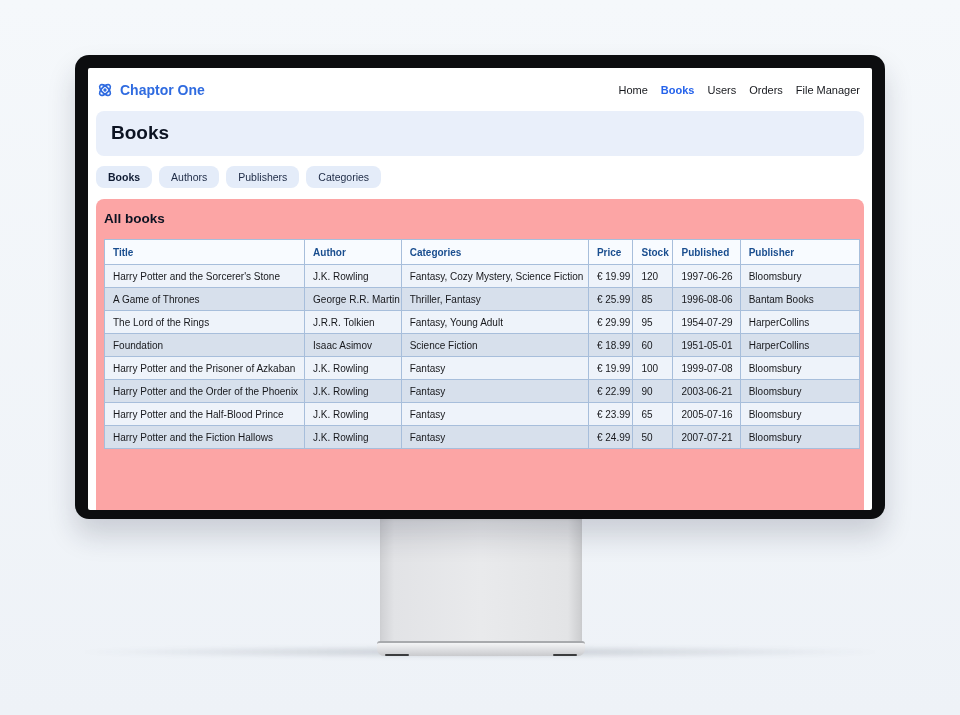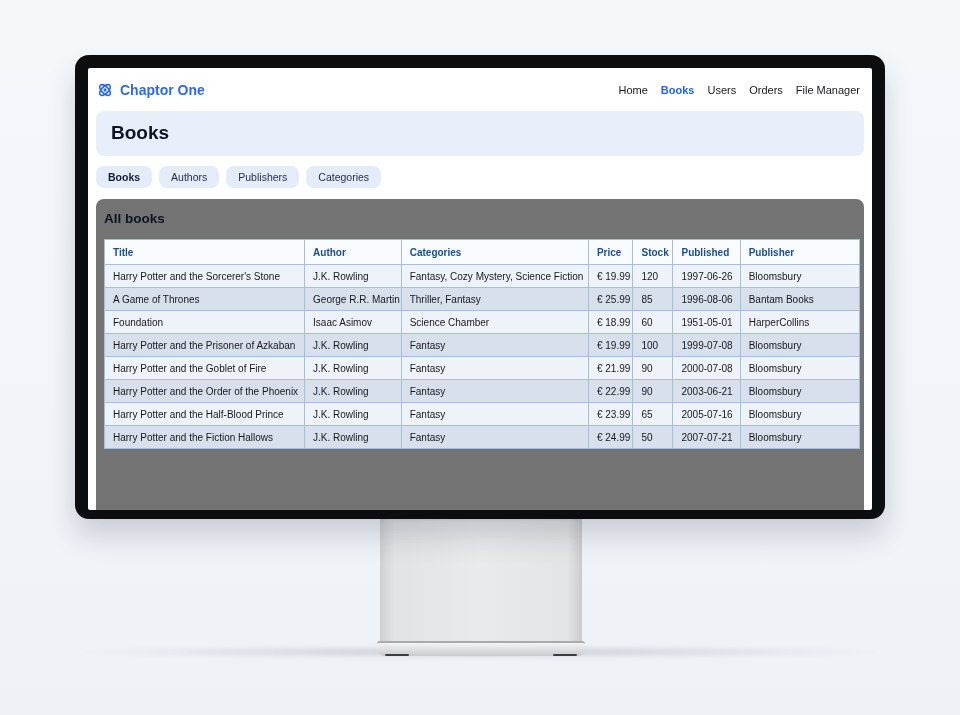--- a/index.html
+++ b/index.html
@@ -45,21 +45,21 @@
   .logo{display:flex;align-items:center;gap:6px;color:#2f6be0;font-weight:bold;font-size:14px;}
   .logo svg{display:block;}
   .nav{display:flex;gap:13px;font-size:11px;color:#17191e;align-items:center;}
   .nav-item{cursor:pointer;}
   .nav-item.active{color:#2563eb;font-weight:bold;}
   .banner{margin:3px 8px 0 8px;background:#e9effa;border-radius:8px;padding:11px 15px 12px 15px;}
   .banner h1{margin:0;font-size:19px;color:#0c1322;font-weight:bold;}
   .tabs{display:flex;gap:7px;margin:10px 8px 11px 8px;}
   .tab{background:#e4ecf9;border-radius:8px;padding:5px 12px;font-size:10.5px;color:#1d2a45;cursor:pointer;}
   .tab.active{font-weight:bold;color:#0f1b33;}
-  .panel{margin:0 8px;background:#737373;border-radius:8px;padding:12px 18px 8px 8px;height:420px;box-sizing:border-box;}
+  .panel{margin:0 8px;background:#fca5a5;border-radius:8px;padding:12px 18px 8px 8px;height:420px;box-sizing:border-box;}
   .panel h2{margin:0 0 13px 0;font-size:13.5px;color:#0c1322;font-weight:bold;}
   table{width:756px;border-collapse:collapse;font-size:10px;table-layout:fixed;}
   th,td{border:1px solid #a7bedb;padding:4px 8px;text-align:left;color:#17181c;
         white-space:nowrap;overflow:hidden;height:14px;}
   th{color:#1a4e8f;font-weight:bold;background:#f8fbff;padding:5px 8px;}
   tbody tr:nth-child(odd) td{background:#eef3fa;}
   tbody tr:nth-child(even) td{background:#d7e0ec;}
   tbody tr{cursor:default;}
 </style>
 </head>
@@ -141,47 +141,47 @@
             <tr>
               <td>A Game of Thrones</td>
               <td>George R.R. Martin</td>
               <td>Thriller, Fantasy</td>
               <td>€ 25.99</td>
               <td>85</td>
               <td>1996-08-06</td>
               <td>Bantam Books</td>
             </tr>
             <tr>
+              <td>The Lord of the Rings</td>
+              <td>J.R.R. Tolkien</td>
+              <td>Fantasy, Young Adult</td>
+              <td>€ 29.99</td>
+              <td>95</td>
+              <td>1954-07-29</td>
+              <td>HarperCollins</td>
+            </tr>
+            <tr>
               <td>Foundation</td>
               <td>Isaac Asimov</td>
-              <td>Science Chamber</td>
+              <td>Science Fiction</td>
               <td>€ 18.99</td>
               <td>60</td>
               <td>1951-05-01</td>
               <td>HarperCollins</td>
             </tr>
             <tr>
               <td>Harry Potter and the Prisoner of Azkaban</td>
               <td>J.K. Rowling</td>
               <td>Fantasy</td>
               <td>€ 19.99</td>
               <td>100</td>
               <td>1999-07-08</td>
               <td>Bloomsbury</td>
             </tr>
             <tr>
-              <td>Harry Potter and the Goblet of Fire</td>
-              <td>J.K. Rowling</td>
-              <td>Fantasy</td>
-              <td>€ 21.99</td>
-              <td>90</td>
-              <td>2000-07-08</td>
-              <td>Bloomsbury</td>
-            </tr>
-            <tr>
               <td>Harry Potter and the Order of the Phoenix</td>
               <td>J.K. Rowling</td>
               <td>Fantasy</td>
               <td>€ 22.99</td>
               <td>90</td>
               <td>2003-06-21</td>
               <td>Bloomsbury</td>
             </tr>
             <tr>
               <td>Harry Potter and the Half-Blood Prince</td>

